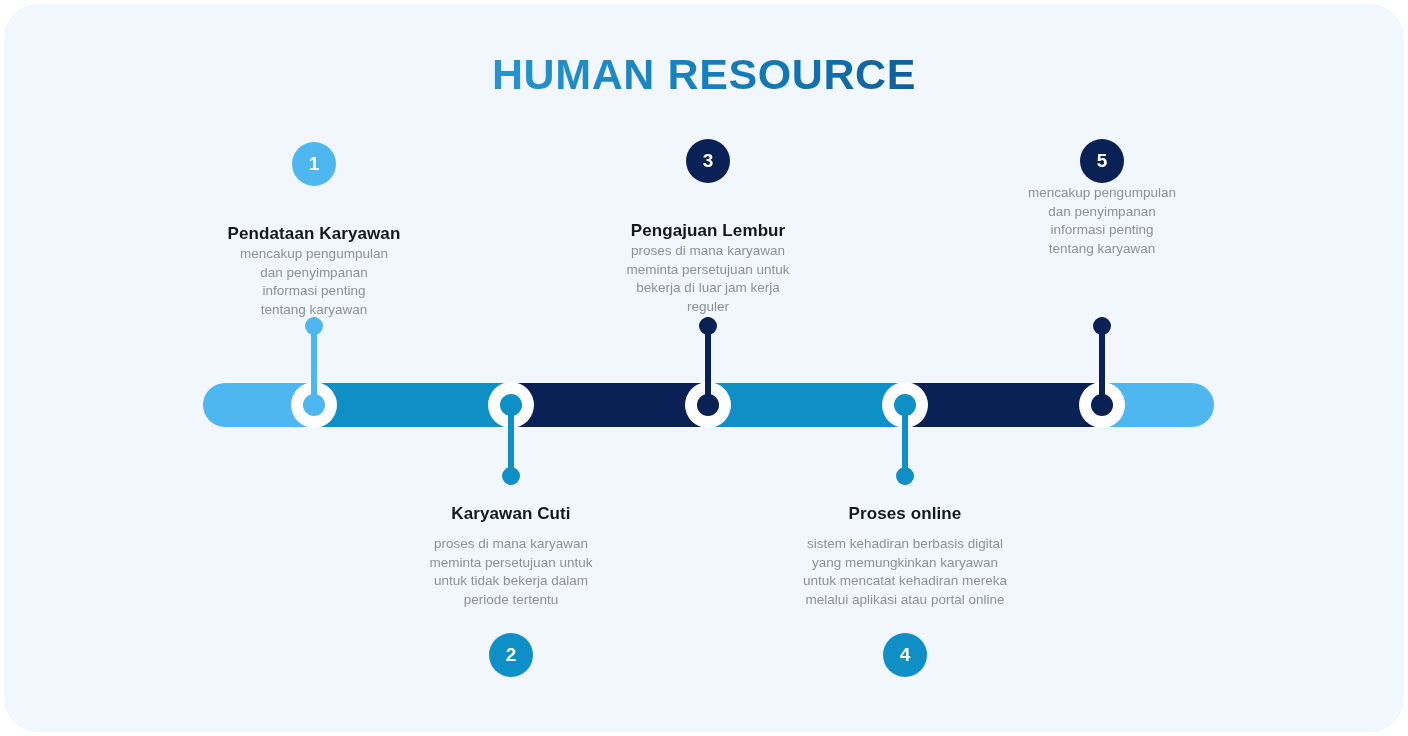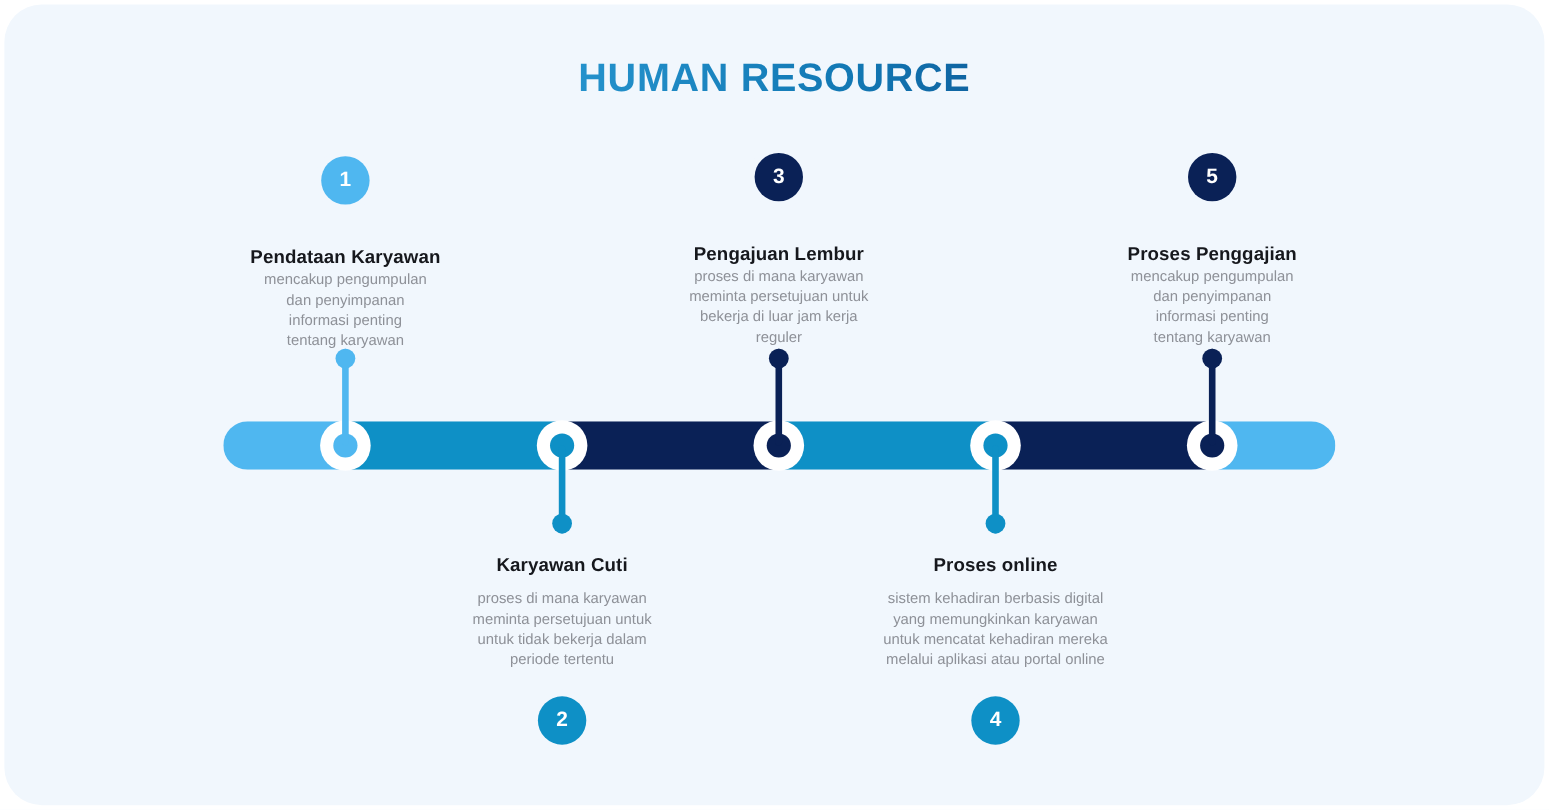--- a/index.html
+++ b/index.html
@@ -25,21 +25,21 @@
     overflow: hidden;
   }
 
   
   .title {
     position: absolute;
     left: 0;
     top: 46px;
     width: 100%;
     text-align: center;
-    font-size: 36px;
+    font-size: 43px;
     font-weight: bold;
     letter-spacing: 0.6px;
     background-image: linear-gradient(90deg, #57BCF0 0%, #2E9FD8 28%, #1278B4 55%, #0B3E7E 78%, #0A2156 100%);
     -webkit-background-clip: text;
     background-clip: text;
     color: transparent;
     -webkit-text-fill-color: transparent;
     white-space: pre;
   }
 
@@ -222,21 +222,20 @@
       <div class="step bottom" style="width: 330px; left: 736px; top: 500px;">
         <div class="step-title">Proses online</div>
         <div class="step-desc" style="white-space: pre-line;">sistem kehadiran berbasis digital
 yang memungkinkan karyawan
 untuk mencatat kehadiran mereka
 melalui aplikasi atau portal online</div>
         <div class="step-badge" style="background: rgb(14, 144, 198);">4</div>
       </div>
       <div class="step top" style="width: 330px; left: 933px; top: 135px;">
         <div class="step-badge" style="background: rgb(10, 33, 86);">5</div>
-        <div class="step-title">Proses Penggajian</div>
         <div class="step-desc" style="white-space: pre-line;">mencakup pengumpulan
 dan penyimpanan
 informasi penting
 tentang karyawan</div>
       </div>
     </div>
 
 </div>
 
 </body></html>

